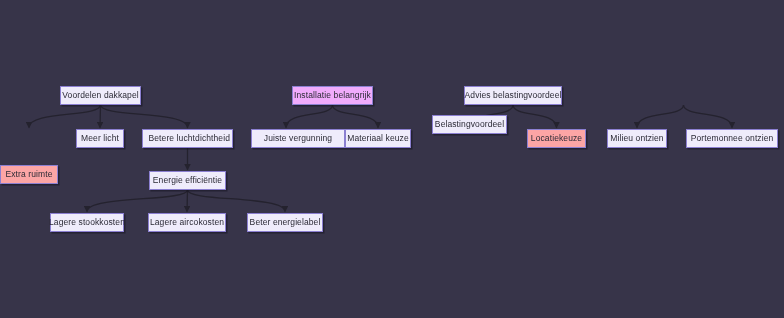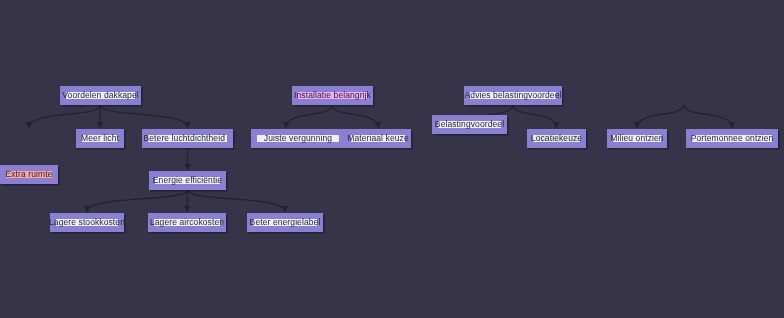--- a/index.html
+++ b/index.html
@@ -31,21 +31,21 @@
     position: absolute;
     left: 0;
     top: 0;
     width: 784px;
     height: 318px;
   }
   .node {
     position: absolute;
     box-sizing: border-box;
     background: #efecfb;
-    border: 6px solid #15803d;
+    border: 1px solid #15803d;
     color: #2b2a35;
     font-size: 8.5px;
     line-height: 1;
     letter-spacing: 0.1px;
     display: flex;
     align-items: center;
     justify-content: center;
     white-space: nowrap;
     box-shadow: 1.5px 1.5px 0 rgba(22,20,32,0.55);
     border-radius: 0;
@@ -116,21 +116,21 @@
       </div>
       <div class="node" style="left: 345px; top: 129px; width: 66px; height: 19px; background: rgb(239, 236, 251); border-color: rgb(139, 127, 209); color: rgb(43, 42, 53);">
         <span class="node-label">Materiaal keuze</span>
       </div>
       <div class="node" style="left: 464px; top: 86px; width: 98px; height: 19px; background: rgb(239, 236, 251); border-color: rgb(139, 127, 209); color: rgb(43, 42, 53);">
         <span class="node-label">Advies belastingvoordeel</span>
       </div>
       <div class="node" style="left: 432px; top: 115px; width: 75px; height: 19px; background: rgb(239, 236, 251); border-color: rgb(139, 127, 209); color: rgb(43, 42, 53);">
         <span class="node-label">Belastingvoordeel</span>
       </div>
-      <div class="node" style="left: 527px; top: 129px; width: 59px; height: 19px; background: #e5e5e5; border-color: rgb(139, 127, 209); color: rgb(43, 42, 53);">
+      <div class="node" style="left: 527px; top: 129px; width: 59px; height: 19px; background: #fca5a5; border-color: rgb(139, 127, 209); color: rgb(43, 42, 53);">
         <span class="node-label">Locatiekeuze</span>
       </div>
       <div class="node" style="left: 607px; top: 129px; width: 60px; height: 19px; background: rgb(239, 236, 251); border-color: rgb(139, 127, 209); color: rgb(43, 42, 53);">
         <span class="node-label">Milieu ontzien</span>
       </div>
       <div class="node" style="left: 686px; top: 129px; width: 92px; height: 19px; background: rgb(239, 236, 251); border-color: rgb(139, 127, 209); color: rgb(43, 42, 53);">
         <span class="node-label">Portemonnee ontzien</span>
       </div>
     </div>
 

